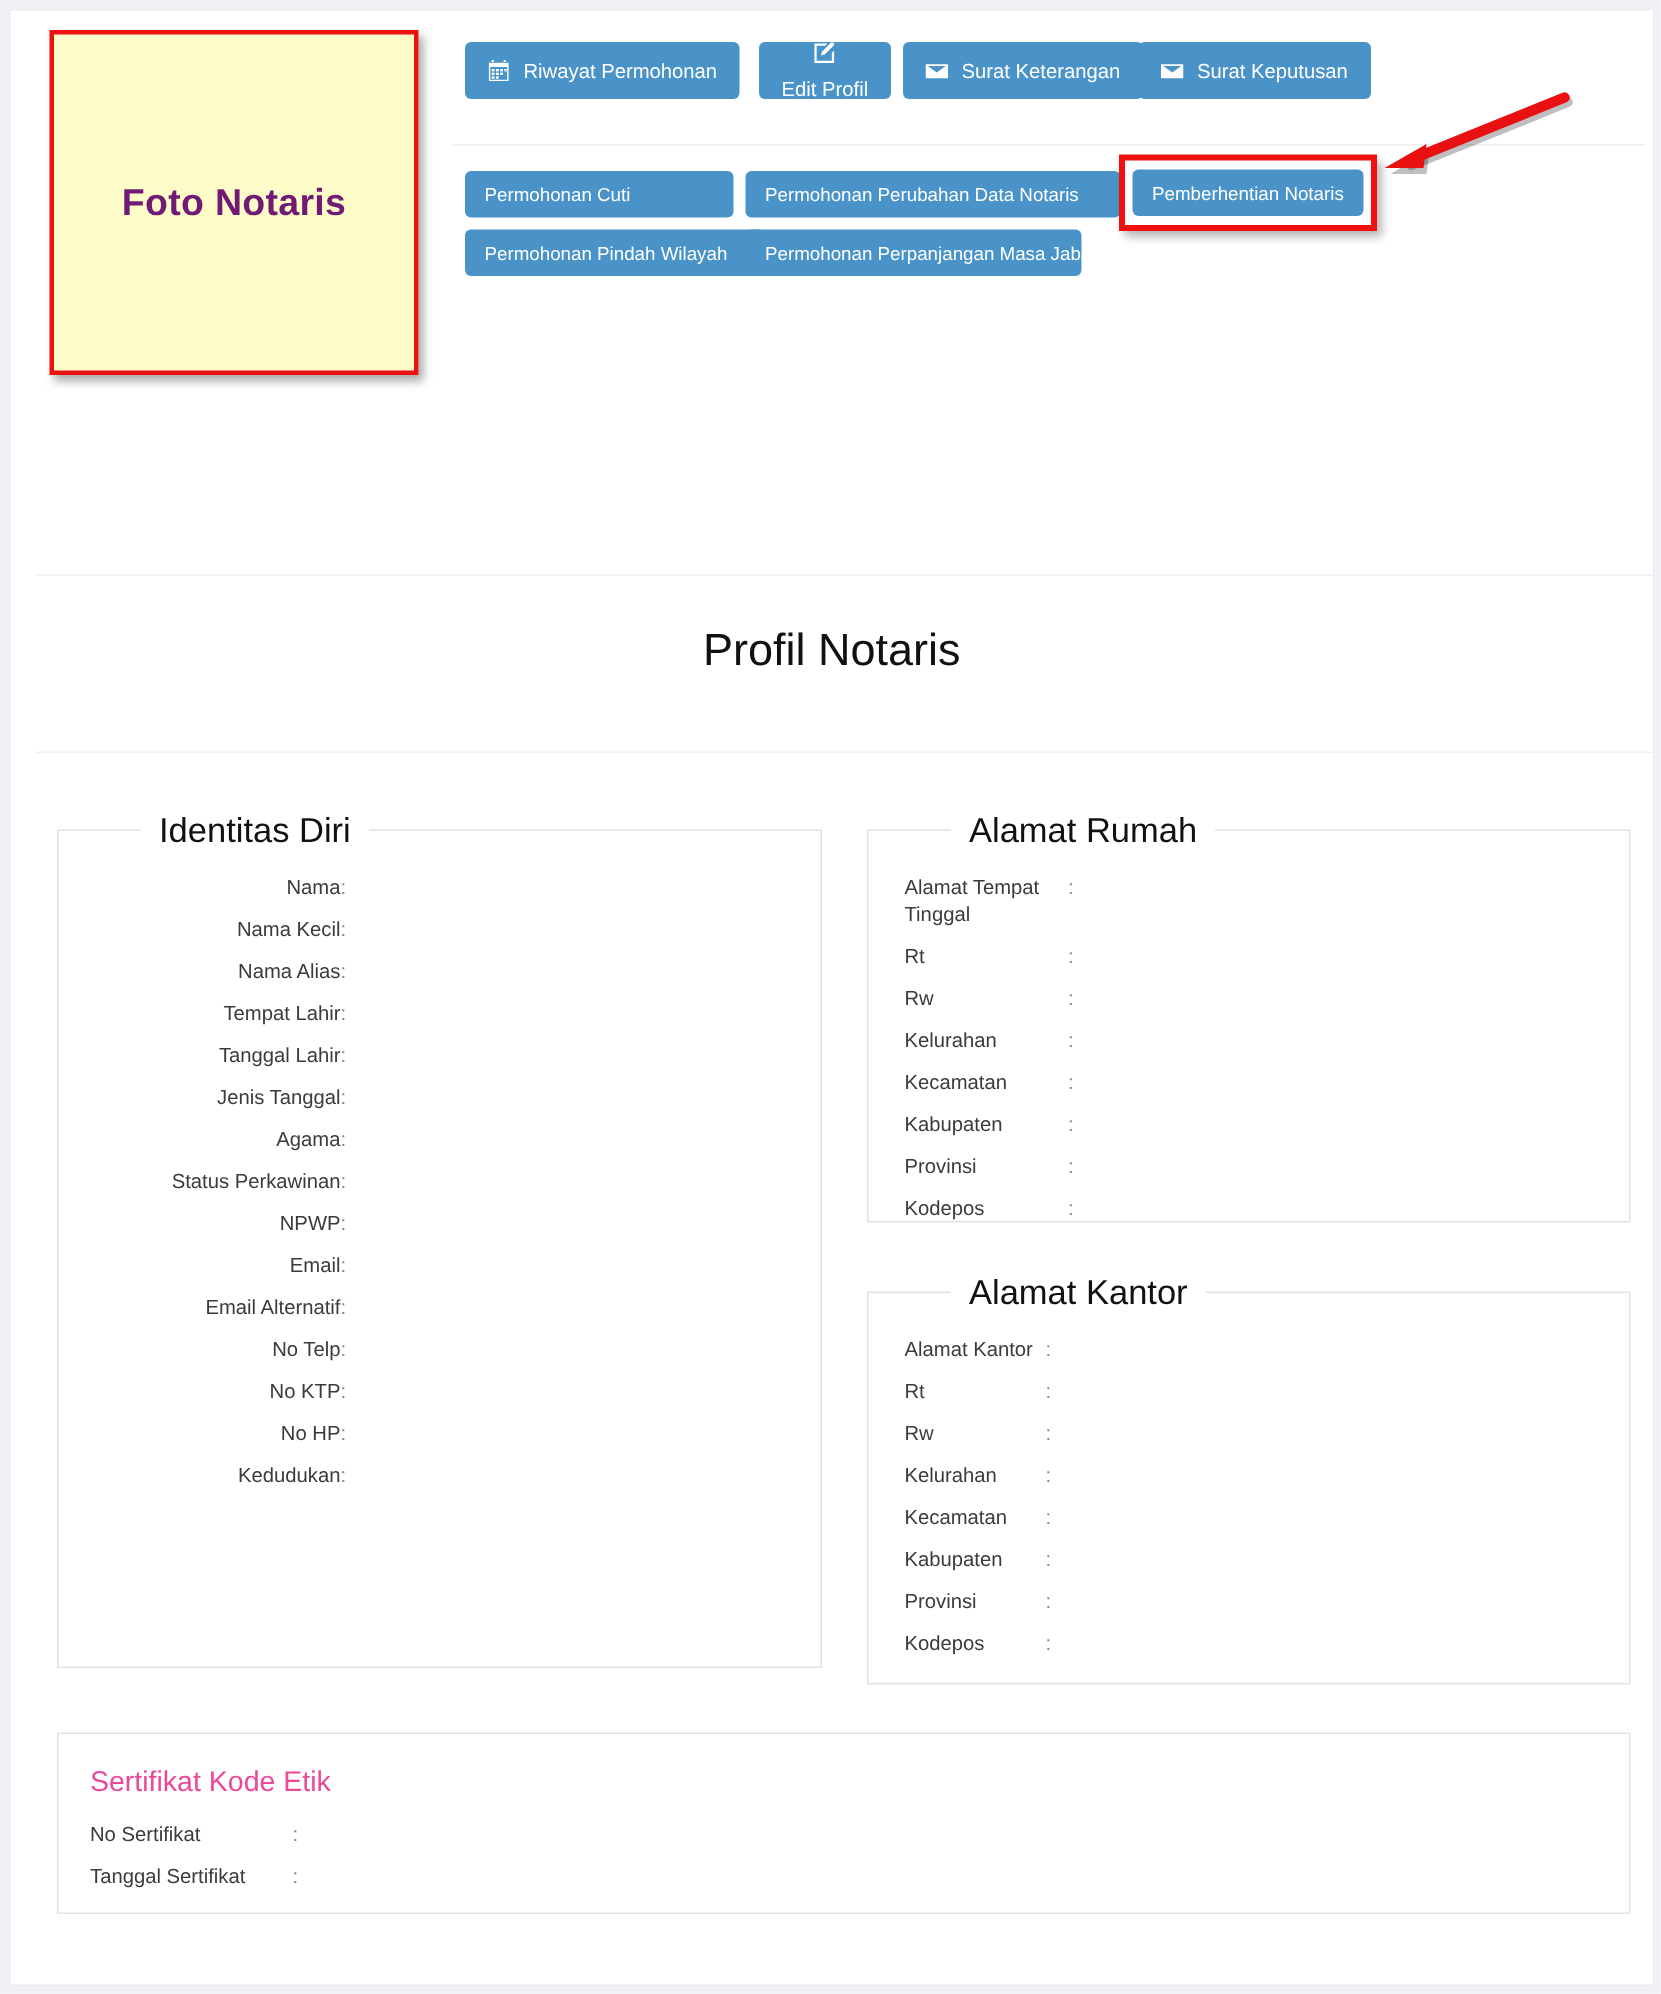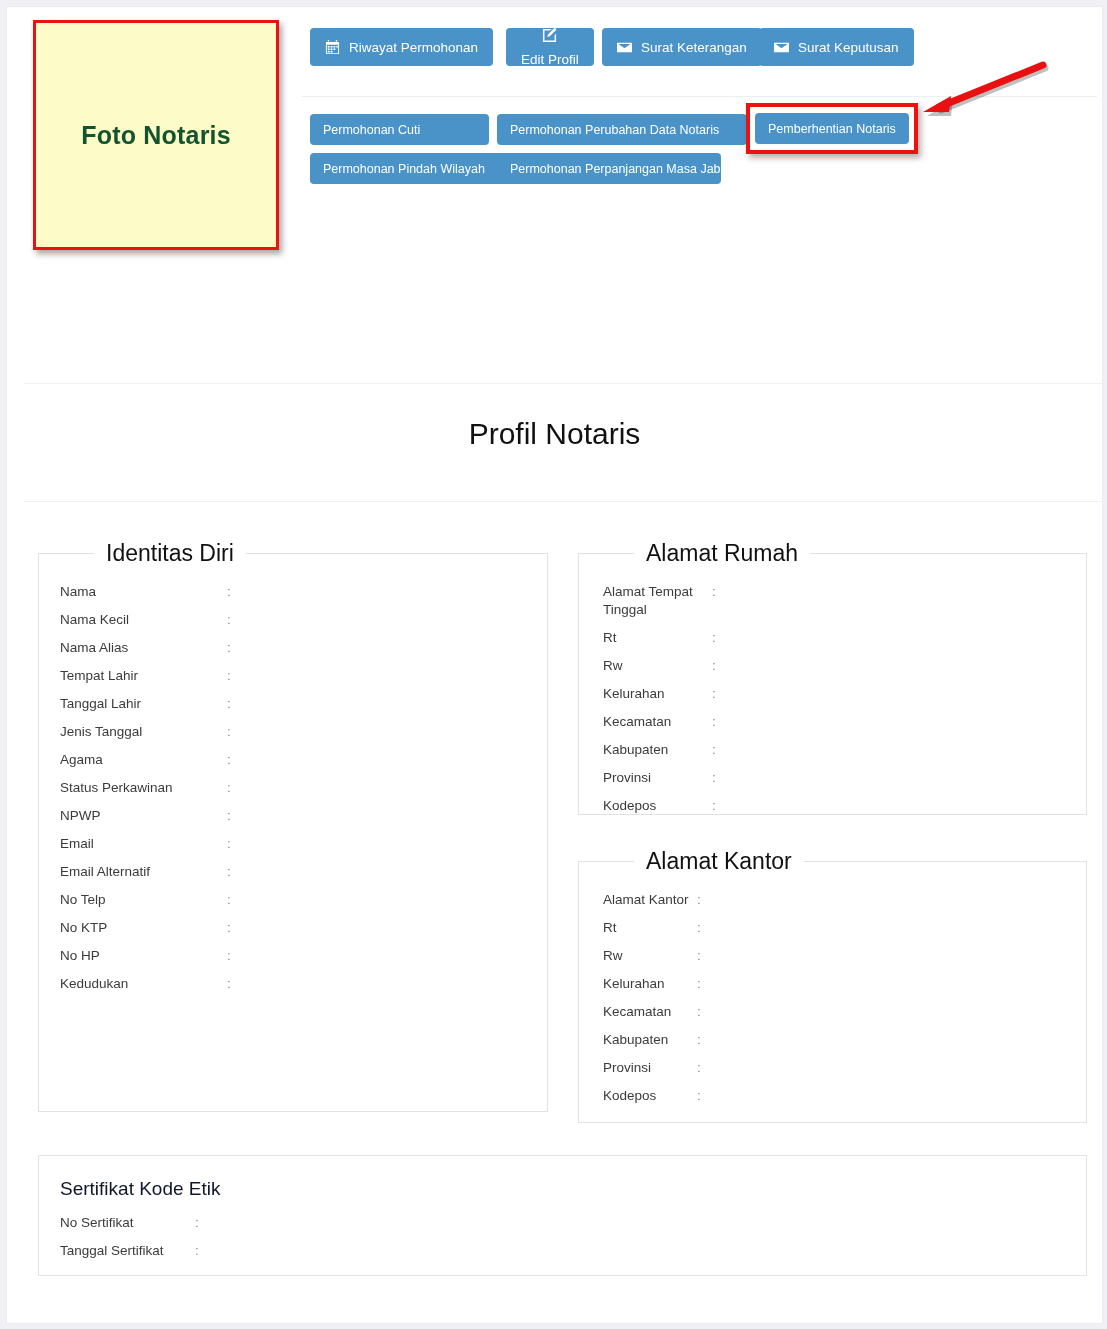--- a/index.html
+++ b/index.html
@@ -34,21 +34,21 @@
     background: #fdfbc8;
     border: 3px solid #ee1111;
     display: flex;
     align-items: center;
     justify-content: center;
     box-shadow: 3px 4px 6px rgba(0,0,0,0.35);
   }
   .photo-box-label {
     font-size: 25px;
     font-weight: bold;
-    color: #14532d;
+    color: #701a75;
     letter-spacing: 0.2px;
   }
 
   .info-panel {
     position: absolute;
     left: 32px; top: 246px;
     width: 240px; height: 128px;
     background: #1d3b5f;
   }
   .info-row {
@@ -181,36 +181,36 @@
     font-size: 13.5px;
     color: #3b3b3b;
     line-height: 18px;
     margin-bottom: 10px;
   }
   .frow .f-label { width: 190px; padding-left: 21px; }
   .frow .f-colon { width: 14px; color: #888888; }
   .frow .f-value { flex: 1; color: #333333; }
 
   #fs-identitas { left: 31px; top: 533px; width: 510px; height: 572px; }
-  #fs-identitas .f-label { width: 188px; }
+  #fs-identitas .f-label { width: 188px; text-align: right; }
   #fs-rumah     { left: 571px; top: 533px; width: 509px; height: 275px; }
   #fs-rumah .f-label { width: 133px; padding-left: 24px; }
   #fs-kantor    { left: 571px; top: 841px; width: 509px; height: 275px; }
   #fs-kantor .f-label { width: 118px; padding-left: 24px; }
 
   .sert-box {
     position: absolute;
     left: 31px; top: 1148px;
     width: 1049px; height: 121px;
     border: 1px solid #e4e4e4;
     background: #ffffff;
   }
   .sert-title {
     font-size: 19px;
-    color: #0f172a;
+    color: #ec4899;
     padding: 22px 0 14px 21px;
     font-weight: normal;
   }
   .sert-box .f-label { width: 156px; padding-left: 21px; }
   .sert-box .frow { margin-bottom: 10px; }
 </style>
 </head>
 <body>
 
 <div id="page">

